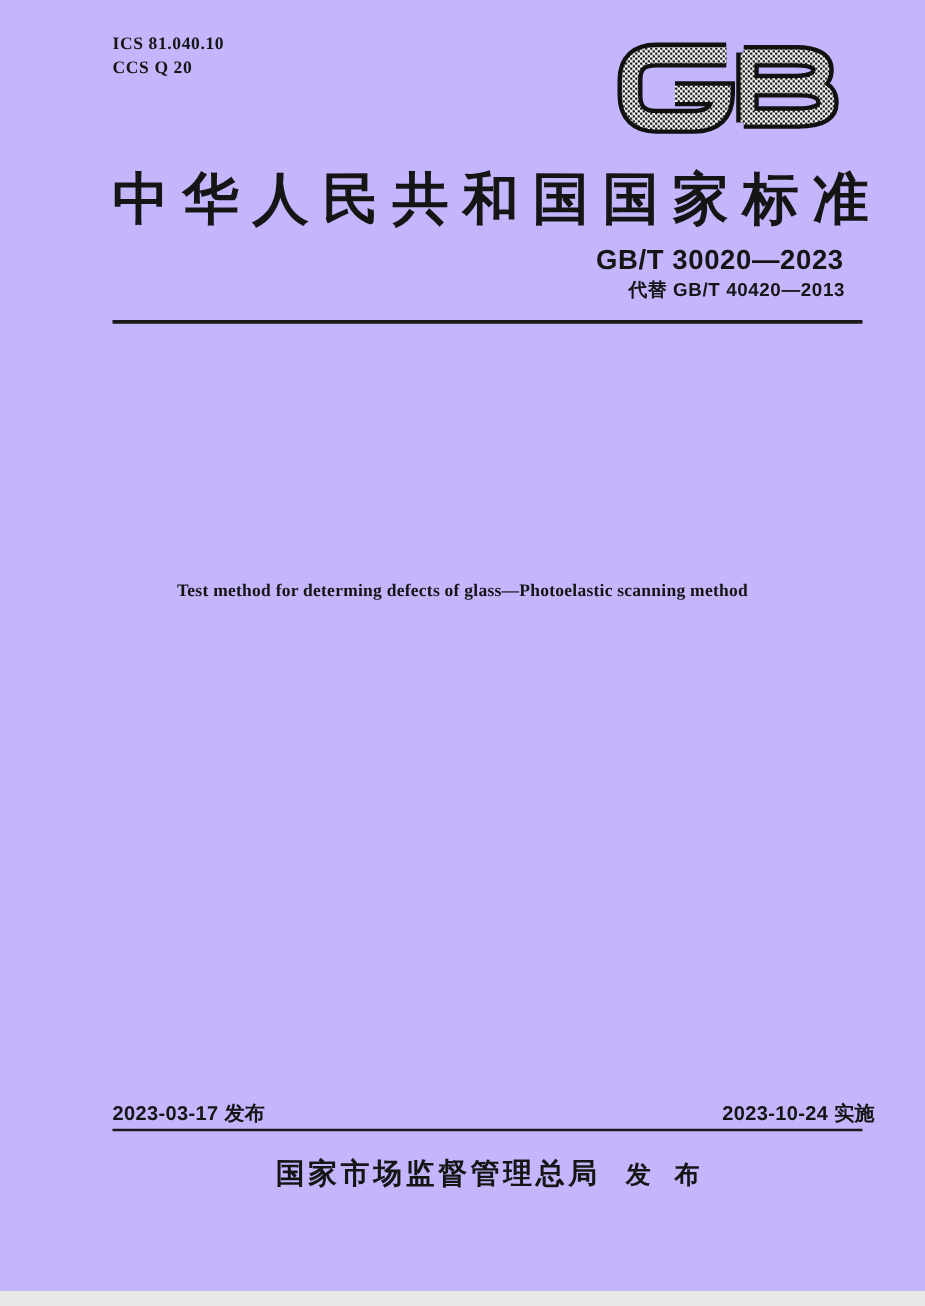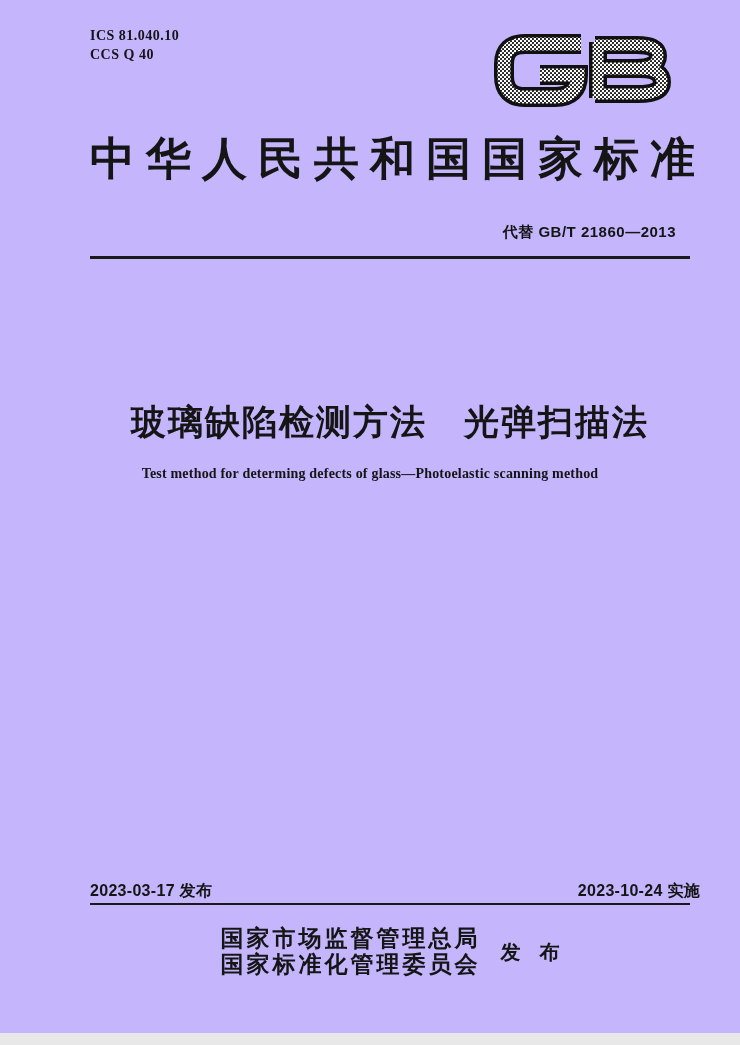--- a/index.html
+++ b/index.html
@@ -122,21 +122,21 @@
   .date-right { right: 40px; }
 
   
   .publisher {
     position: absolute;
     left: 90px;
     top: 926px;
     width: 600px;
     display: flex;
     justify-content: center;
-    align-items: center;
+    align-items: flex-start;
   }
   .pub-lines {
     font-family: "Liberation Serif", serif;
     font-weight: bold;
     font-size: 23px;
     line-height: 26px;
     letter-spacing: 3px;
     white-space: nowrap;
   }
   .release {
@@ -148,21 +148,21 @@
     white-space: nowrap;
   }
 </style>
 </head>
 <body>
 
 <div class="page">
 
   <div class="ics">
     <div>ICS 81.040.10</div>
-    <div>CCS Q 40</div>
+    <div>CCS Q 20</div>
   </div>
 
   <div class="logo">
     <svg width="188" height="80" viewBox="0 0 188 80">
       <defs>
         <pattern id="ht" width="4" height="4" patternUnits="userSpaceOnUse">
           <rect width="4" height="4" fill="#ffffff"></rect>
           <circle cx="1" cy="1" r="1.05" fill="#111111"></circle>
           <circle cx="3" cy="3" r="1.05" fill="#111111"></circle>
         </pattern>
@@ -172,33 +172,32 @@
       <path d="M93,14 H37 Q16,14 16,34 V46 Q16,67 37,67 H67 Q90,67 90,45 H52" fill="none" stroke="url(#ht)" stroke-width="13" stroke-linecap="butt" stroke-linejoin="miter"></path>
 
       <path d="M110,12 V68 M107,15 H149 Q170,15 170,26 Q170,38 148,38 H107 M107,39 H152 Q174,39 174,52 Q174,64 150,64 H107" fill="none" stroke="#111111" stroke-width="18" stroke-linecap="butt" stroke-linejoin="miter"></path>
       <path d="M110,12 V68 M107,15 H149 Q170,15 170,26 Q170,38 148,38 H107 M107,39 H152 Q174,39 174,52 Q174,64 150,64 H107" fill="none" stroke="url(#ht)" stroke-width="11" stroke-linecap="butt" stroke-linejoin="miter"></path>
     </svg>
     <span class="sr">GB</span>
   </div>
 
   <div class="nat-title">中华人民共和国国家标准</div>
 
-  <div class="replaces">代替 GB/T 21860—2013</div>
+  <div class="std-code">GB/T 30020—2023</div>
+  <div class="replaces">代替 GB/T 40420—2013</div>
 
   <div class="rule rule-top"></div>
 
-  <div class="title-cn">玻璃缺陷检测方法　光弹扫描法</div>
   <div class="title-en">Test method for determing defects of glass—Photoelastic scanning method</div>
 
   <div class="date-left">2023-03-17 发布</div>
   <div class="date-right">2023-10-24 实施</div>
 
   <div class="rule rule-bottom"></div>
 
   <div class="publisher">
     <div class="pub-lines">
       <div>国家市场监督管理总局</div>
-      <div>国家标准化管理委员会</div>
     </div>
     <div class="release">发 布</div>
   </div>
 
 </div>
 
 </body></html>

